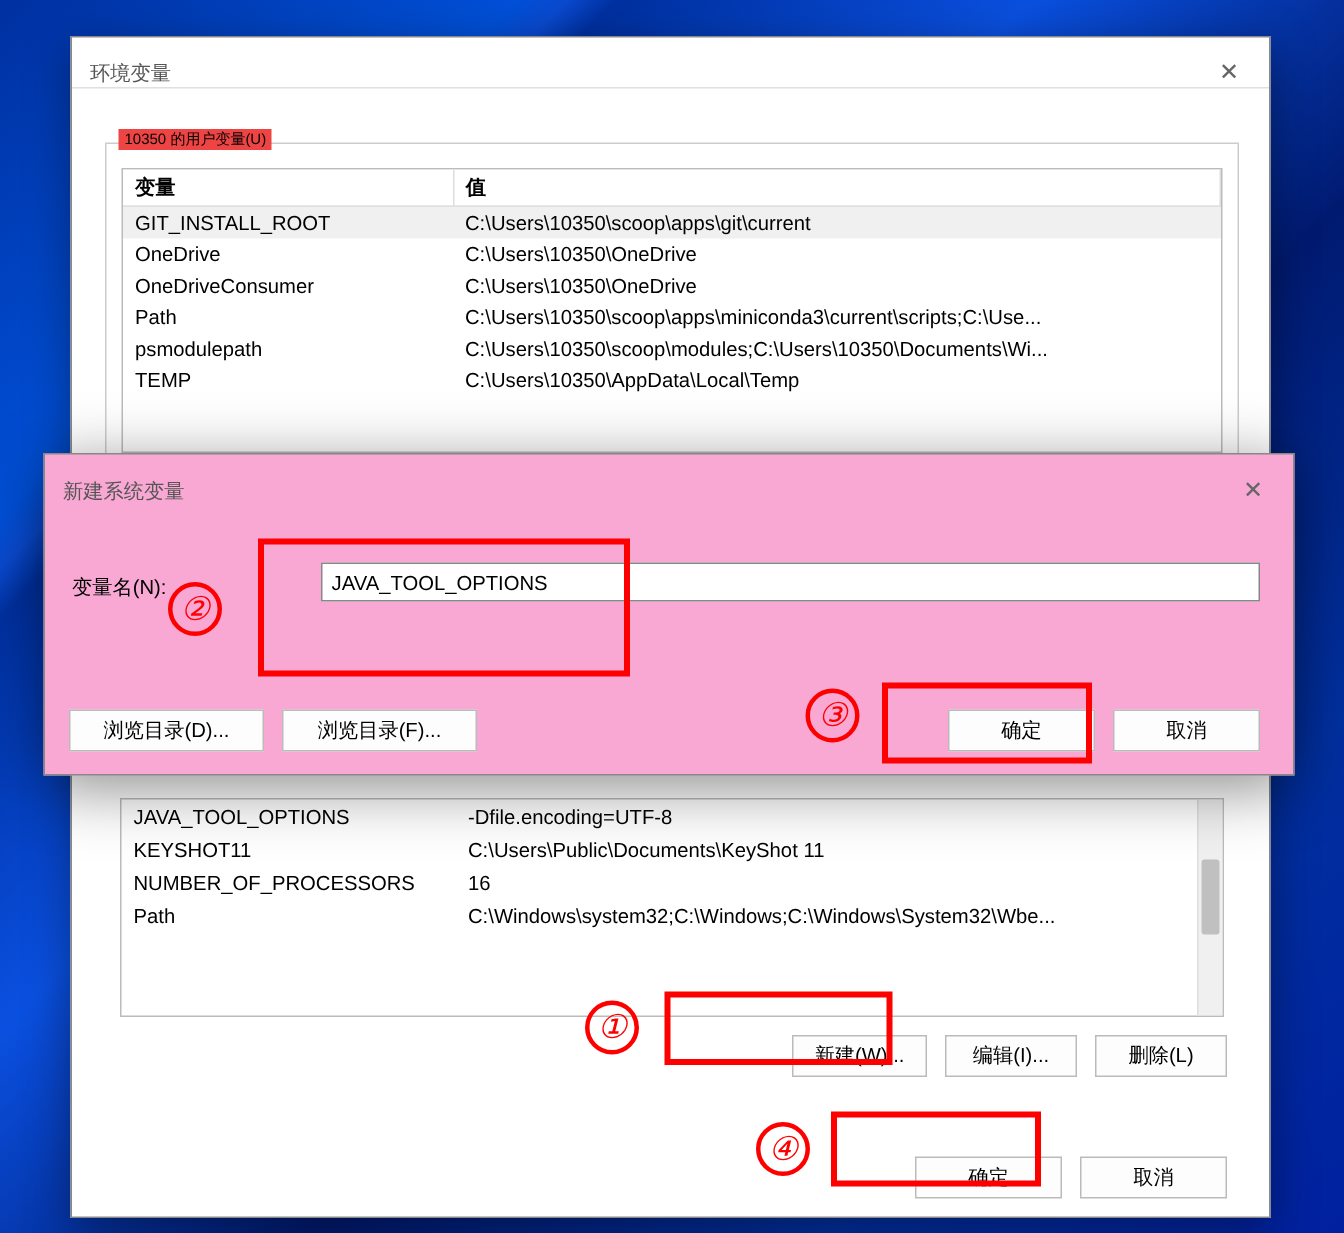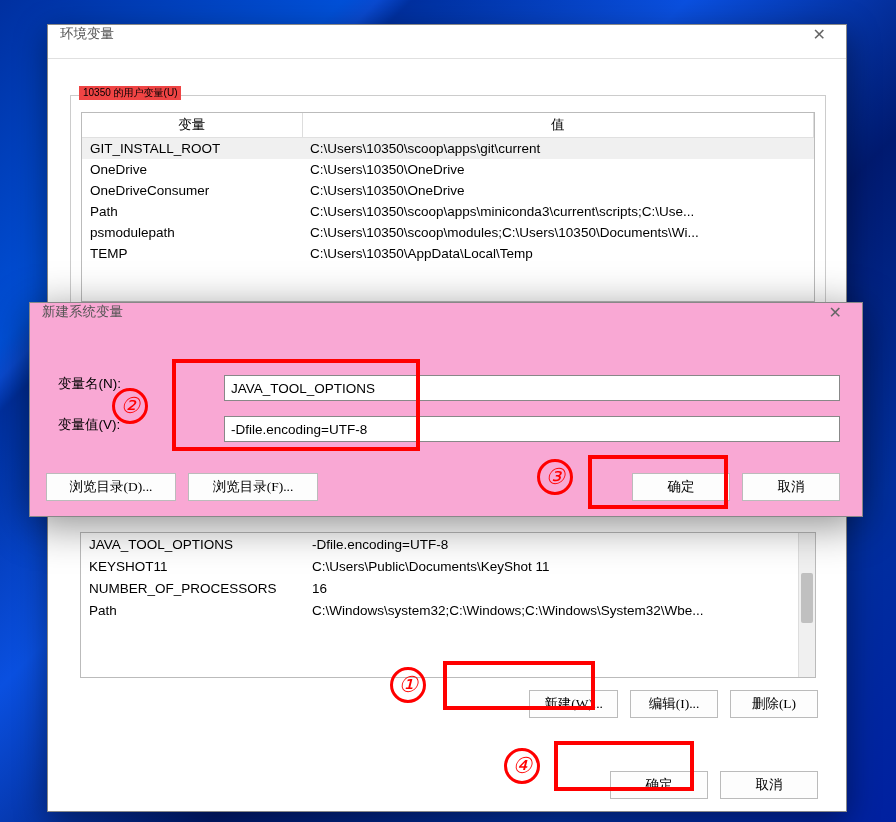--- a/index.html
+++ b/index.html
@@ -2,50 +2,50 @@
 <html><head>
   <meta charset="utf-8">
   <style>
     *{box-sizing:border-box;margin:0;padding:0}
     body{font-family:"Microsoft YaHei","Segoe UI",sans-serif;font-size:13.5px;color:#000;background:#0040c0;width:896px;height:822px;overflow:hidden;position:relative}
     
     .bg{position:absolute;inset:0;background:linear-gradient(135deg,#0030a0 0%,#0050d8 20%,#0a4ad0 22%,#0030a0 24%,#0a50e0 40%,#001a70 60%,#0030a0 80%,#0020a0 100%)}
     
     
     .env-dialog{position:absolute;left:47px;top:24px;width:800px;height:788px;background:#fff;border:1px solid #888;box-shadow:0 8px 30px rgba(0,0,0,.4)}
-    .titlebar{height:34px;display:flex;align-items:flex-start;padding:0 12px;color:#555;font-size:13.5px;border-bottom:1px solid #e0e0e0}
+    .titlebar{height:34px;display:flex;align-items:flex-end;padding:0 12px;color:#555;font-size:13.5px;border-bottom:1px solid #e0e0e0}
     .titlebar .x{margin-left:auto;font-size:16px;color:#666;padding:0 8px;cursor:pointer}
     .group{position:absolute;border:1px solid #ccc;background:#fff}
     .group>legend{position:absolute;top:-10px;left:8px;background:#ef4444;padding:0 4px;font-size:10px}
     
     .group.user{left:22px;top:70px;width:756px;height:230px}
     .tbl-wrap{position:absolute;left:10px;top:16px;right:10px;height:190px;border:1px solid #bbb;overflow:hidden;background:#fff}
     .tbl{width:100%;border-collapse:collapse;table-layout:fixed}
-    .tbl th{text-align:center;padding:3px 8px;font-weight:400;background:#fff;border-right:1px solid #ddd;border-bottom:1px solid #e0e0e0}
+    .tbl th{text-align:left;padding:3px 8px;font-weight:700;background:#fff;border-right:1px solid #ddd;border-bottom:1px solid #e0e0e0}
     .tbl td{padding:3px 8px;white-space:nowrap;overflow:hidden;text-overflow:ellipsis}
     .tbl col.name{width:220px}
     .tbl tr.sel td{background:#f0f0f0}
     
     
     .sys-area{position:absolute;left:32px;top:507px;width:736px;height:146px;border:1px solid #bbb;overflow:hidden;background:#fff}
     .sys-area .scrollbar{position:absolute;right:0;top:0;bottom:0;width:17px;background:#f0f0f0;border-left:1px solid #ddd}
     .sys-area .thumb{position:absolute;left:2px;right:2px;top:40px;height:50px;background:#c0c0c0;border-radius:2px}
     .sys-tbl{position:absolute;left:0;top:0;right:17px}
     .sys-tbl td{padding:3.5px 8px;white-space:nowrap;overflow:hidden;text-overflow:ellipsis}
     .sys-tbl col.name{width:223px}
     
     .btnrow{position:absolute;display:flex;gap:12px}
-    .btn{min-width:88px;height:28px;background:#fdfdfd;border:1px solid #bbb;font-family:Liberation Serif, serif;font-size:13.5px;cursor:pointer;padding:0 14px}
+    .btn{min-width:88px;height:28px;background:#fdfdfd;border:1px solid #bbb;font-family:Liberation Sans, sans-serif;font-size:13.5px;cursor:pointer;padding:0 14px}
     .btnrow.sys-edit{right:28px;top:665px}
     .btnrow.main-ok{right:28px;top:746px}
     
     
     .new-dialog{position:absolute;left:29px;top:302px;width:834px;height:215px;background:#f9a8d4;border:1px solid #888;box-shadow:0 8px 40px rgba(0,0,0,.45)}
     .new-dialog .titlebar{border-bottom:none}
-    .formrow{position:absolute;left:28px;right:22px;display:flex;align-items:flex-start}
+    .formrow{position:absolute;left:18px;right:22px;display:flex;align-items:flex-end}
     .formrow label{width:166px}
     .formrow input{flex:1;height:26px;border:1px solid #888;padding:2px 6px;font-family:inherit;font-size:13.5px}
     .formrow.r1{top:72px}
     .formrow.r2{top:113px}
     .new-dialog .btnrow.left{left:16px;top:170px}
     .new-dialog .btnrow.right{right:22px;top:170px}
     
     
     .redbox{position:absolute;border:4px solid #ff0000;pointer-events:none}
     .circ{position:absolute;width:36px;height:36px;border:3px solid #ff0000;border-radius:50%;color:#ff0000;font-size:22px;font-weight:400;display:flex;align-items:center;justify-content:center;pointer-events:none;font-style:italic;font-family:"Times New Roman",serif}
@@ -149,24 +149,20 @@
 
 <div class="new-dialog">
   <div class="titlebar">
     <span>新建系统变量</span>
     <span class="x">✕</span>
   </div>
   <div class="formrow r1">
     <label>变量名(N):</label>
     <input type="text" value="JAVA_TOOL_OPTIONS" style="">
   </div>
-  <div class="formrow r2">
-    <label>变量值(V):</label>
-    <input type="text" value="-Dfile.encoding=UTF-8" style="">
-  </div>
   <div class="btnrow left">
     <button class="btn" style="min-width:130px">浏览目录(D)...</button>
     <button class="btn" style="min-width:130px">浏览目录(F)...</button>
   </div>
   <div class="btnrow right">
     <button class="btn" style="min-width:98px">确定</button>
     <button class="btn" style="min-width:98px">取消</button>
   </div>
 </div>
 

